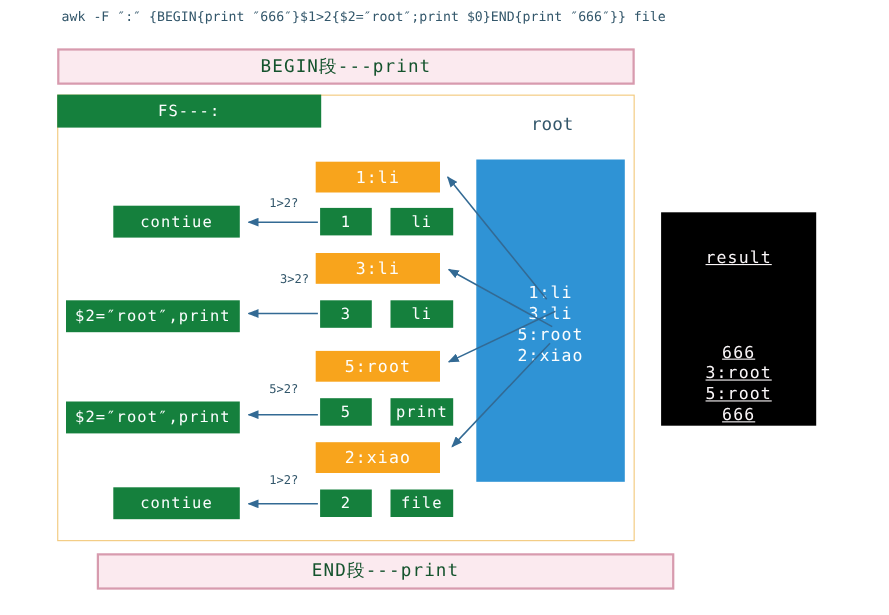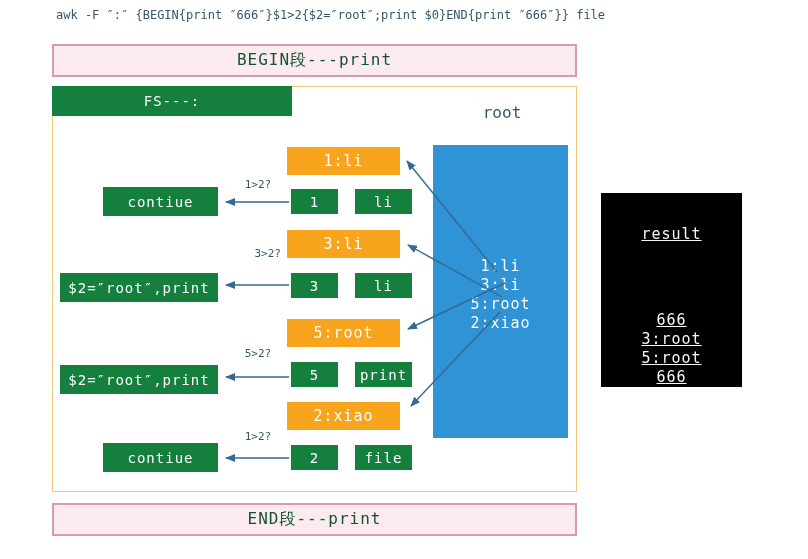--- a/index.html
+++ b/index.html
@@ -9,21 +9,21 @@
   }
   .abs{position:absolute;}
   .darktext{color:#33576B;}
   .command{left:56px;top:8px;width:740px;height:20px;font-size:12px;white-space:pre;}
   .banner{
     left:52px;width:521px;height:29px;background:#FBEAEF;border:2px solid #D79BAE;
     display:flex;align-items:center;justify-content:center;
     font-size:16px;color:#14532d;letter-spacing:1px;
   }
   .banner-begin{top:44px;}
-  .banner-end{top:503px;}
+  .banner-end{top:503px;margin-left:36px;}
   .main-area{left:52px;top:86px;width:523px;height:404px;border:1px solid #F2C879;background:#ffffff;}
   .bluebox{
     background:#15803d;color:#FBFDFE;display:flex;align-items:center;justify-content:center;
     font-size:14px;letter-spacing:1px;
   }
   .orangebox{
     background:#F8A41C;color:#FDFDFB;display:flex;align-items:center;justify-content:center;
     font-size:15px;letter-spacing:1px;
     left:287px;width:113px;height:28px;
   }

